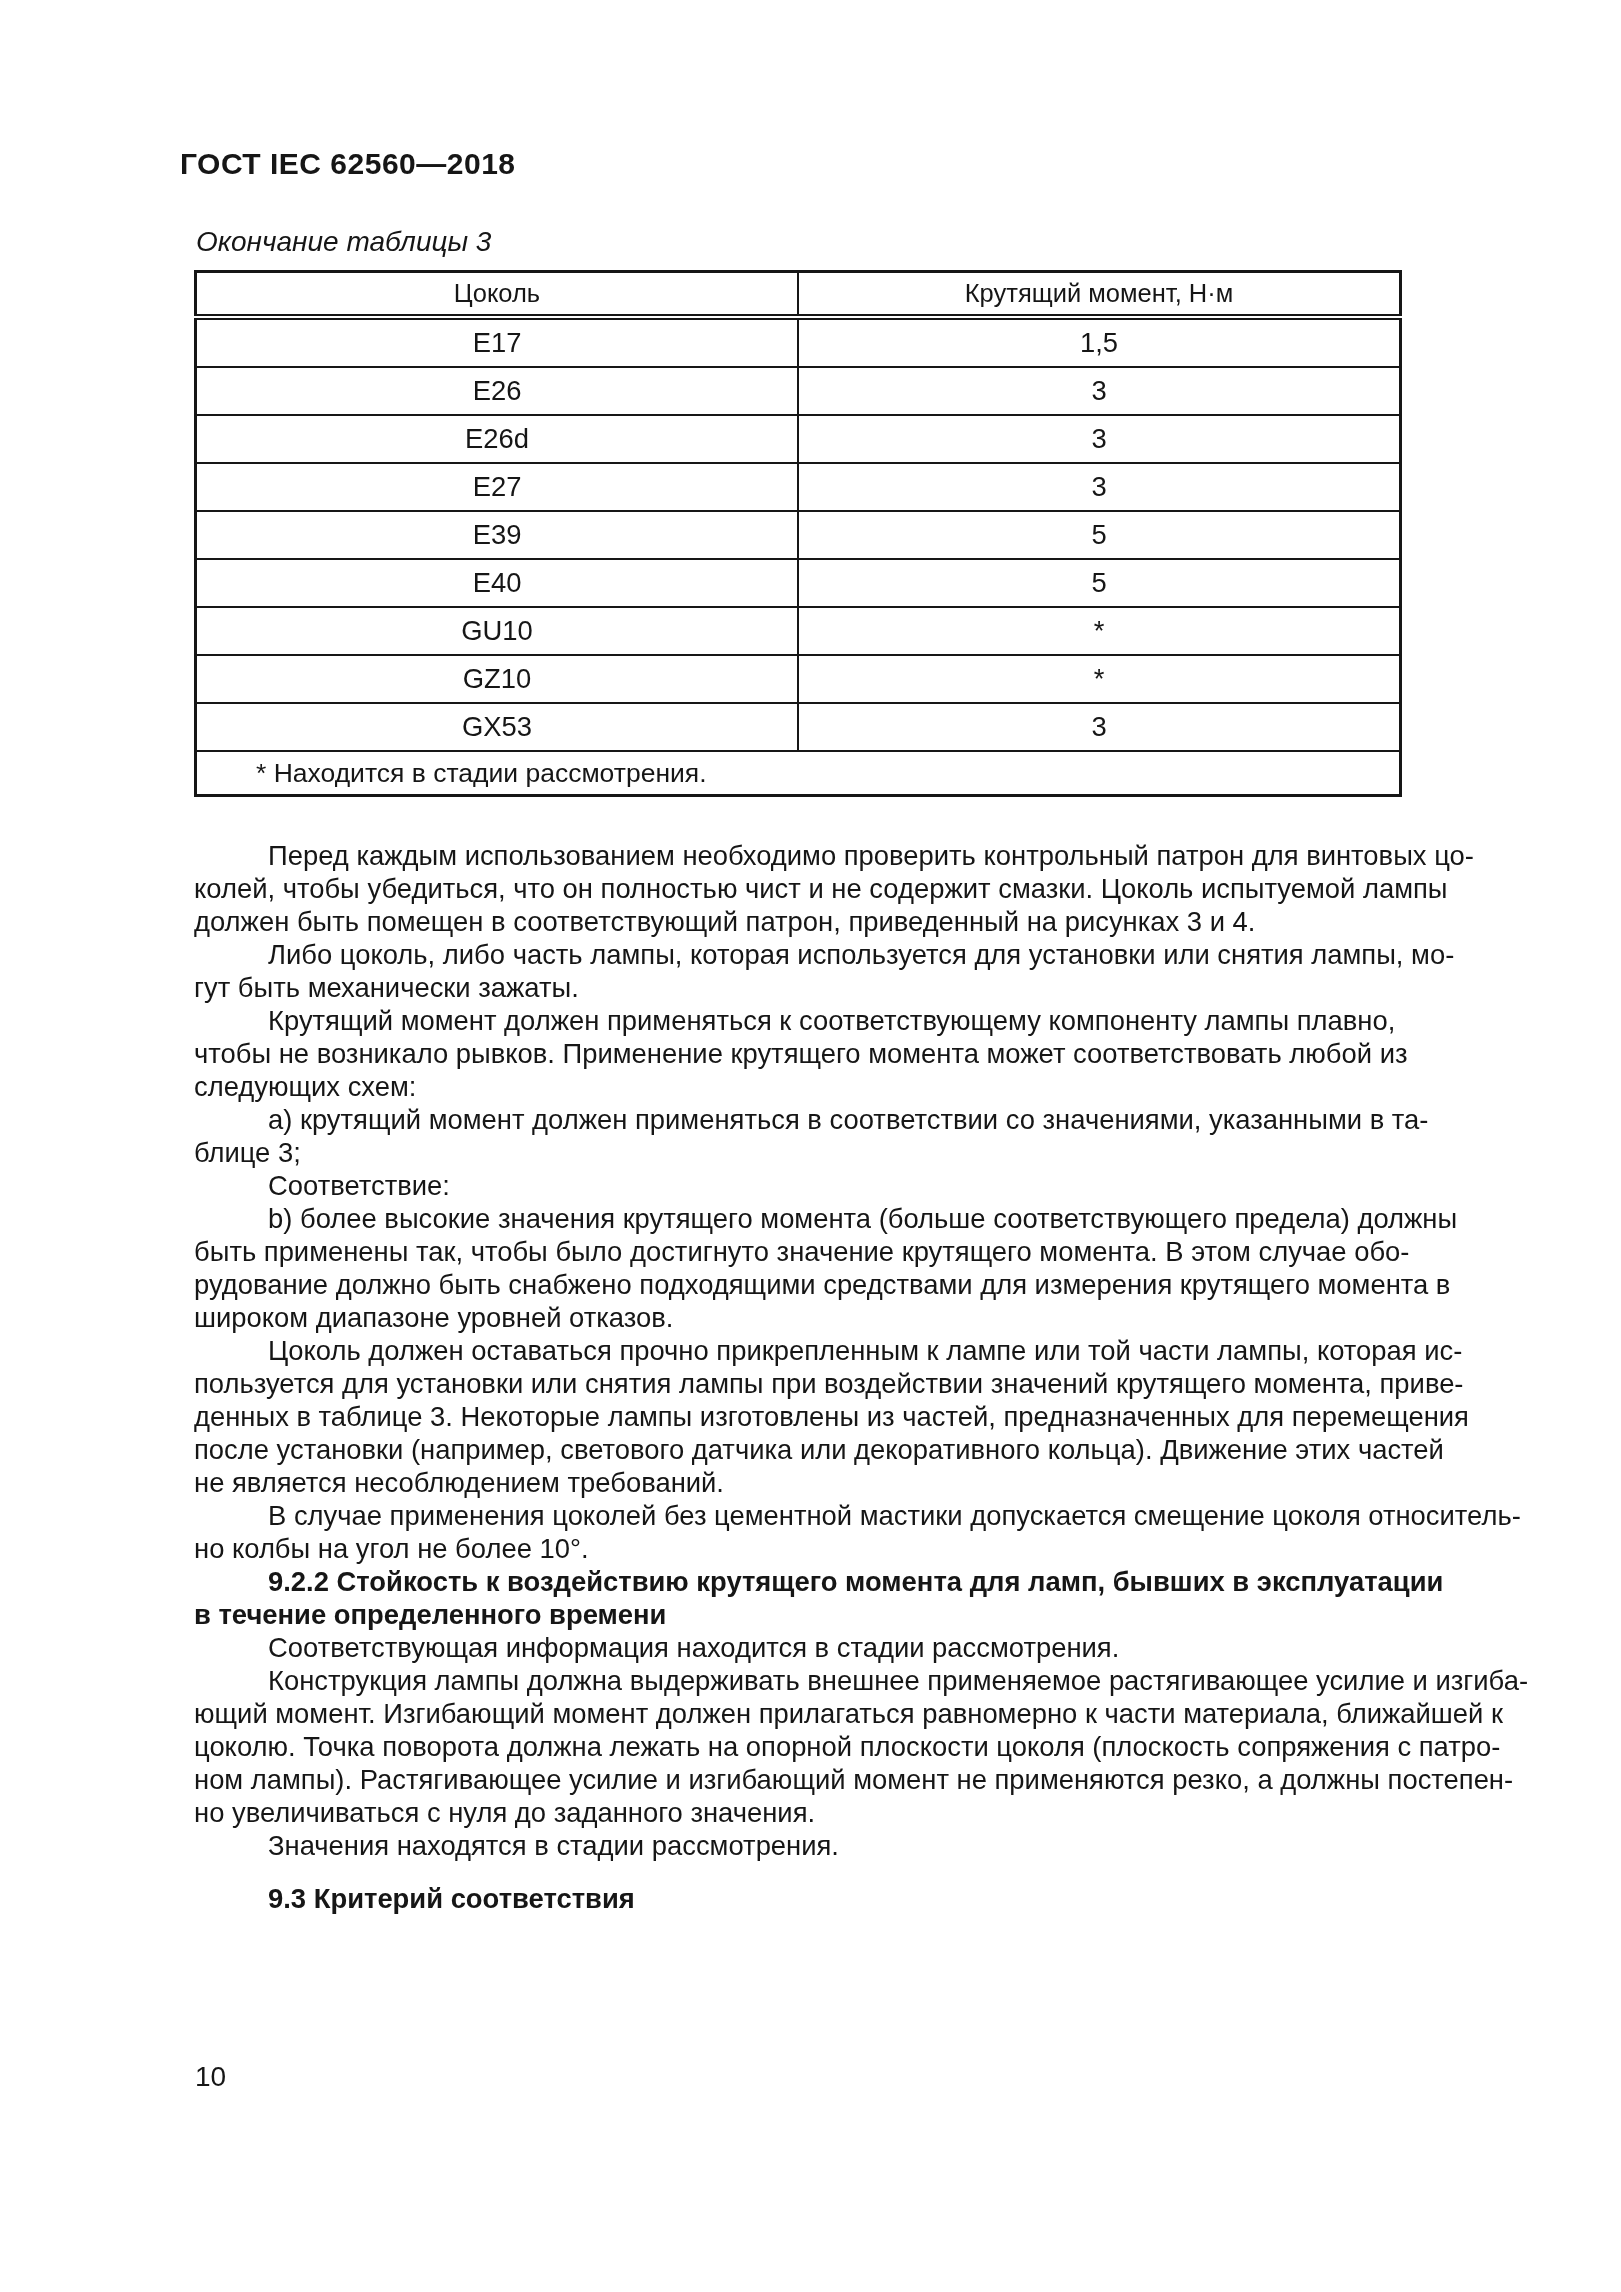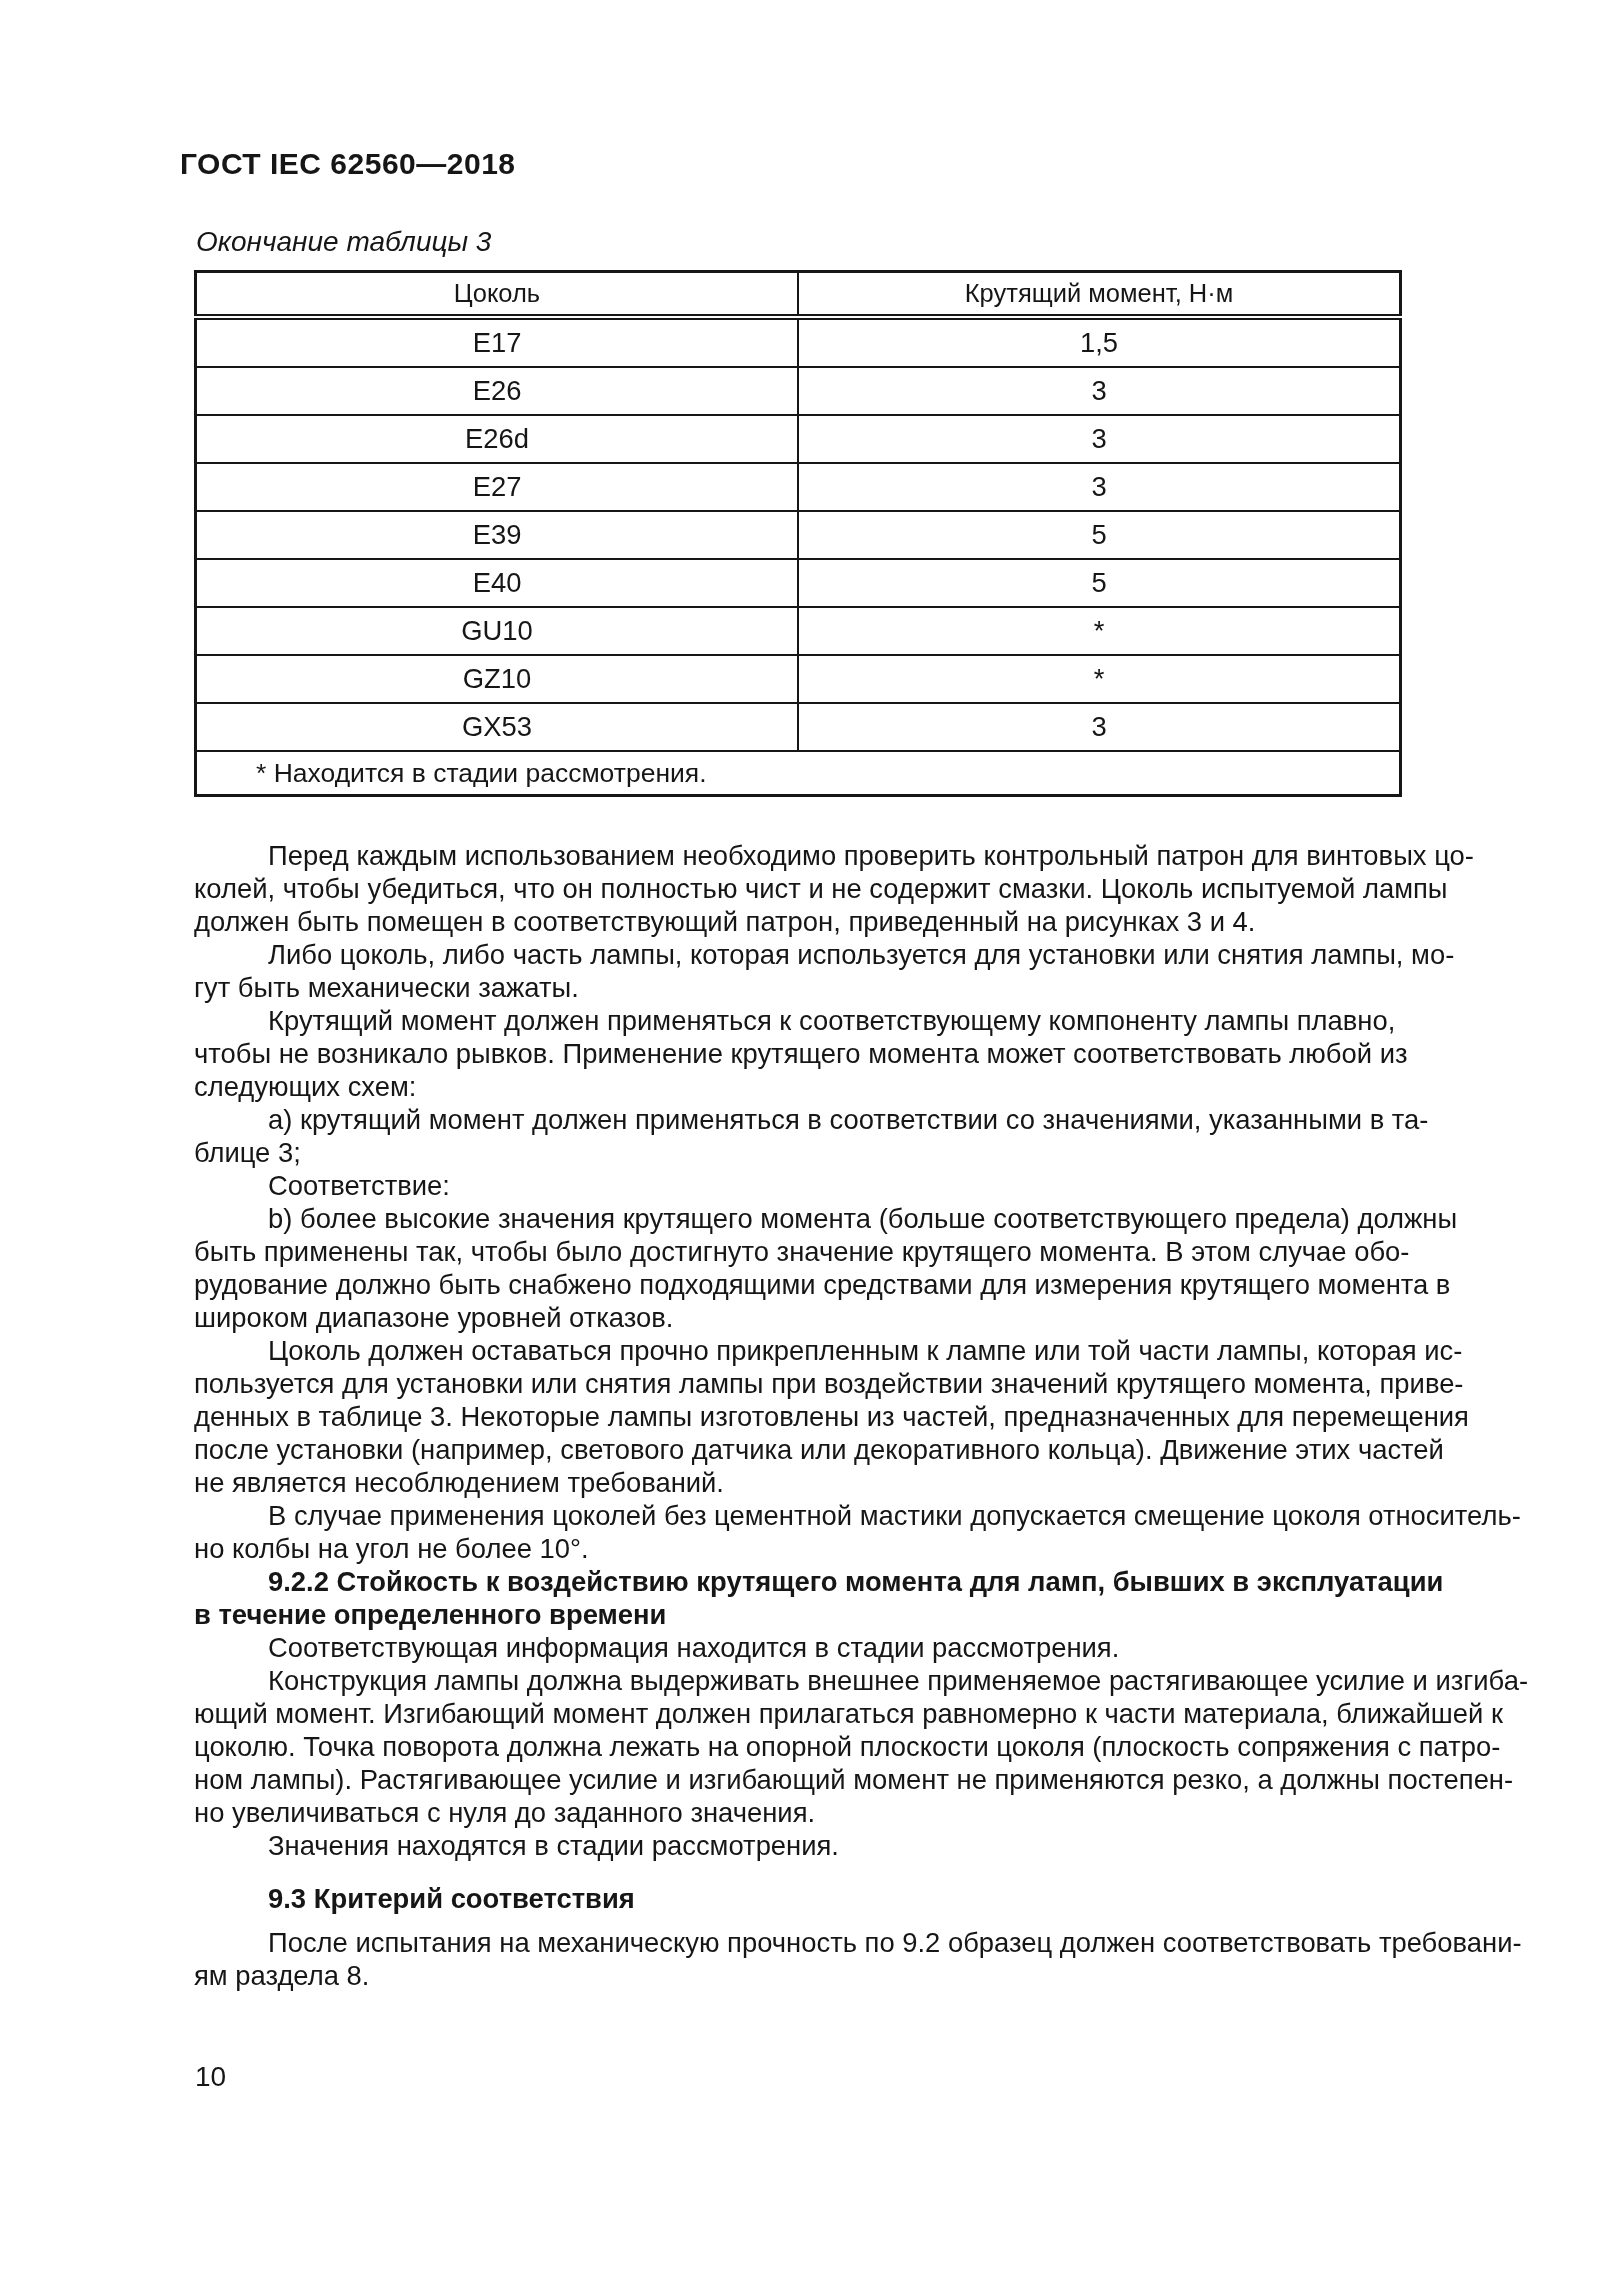--- a/index.html
+++ b/index.html
@@ -72,21 +72,21 @@
     font-size: 27.4px;
     line-height: 33px;
   }
   .body-text p {
     margin: 0;
     white-space: pre;
     text-indent: 74px;
   }
   .body-text p.it { }
   .body-text p.bd { font-weight: bold; }
-  .body-text p.spaced { margin-top: 19.6px; margin-bottom: 11px; }
+  .body-text p.spaced { margin-top: 19.6px; margin-bottom: 3px; }
   .page-number {
     position: absolute;
     top: 2061px;
     left: 195px;
     font-size: 28px;
   }
 </style>
 </head>
 <body>
 
@@ -172,20 +172,18 @@
     <p class="bd">9.2.2 Стойкость к воздействию крутящего момента для ламп, бывших в эксплуатации
 в течение определенного времени</p>
     <p>Соответствующая информация находится в стадии рассмотрения.</p>
     <p>Конструкция лампы должна выдерживать внешнее применяемое растягивающее усилие и изгиба-
 ющий момент. Изгибающий момент должен прилагаться равномерно к части материала, ближайшей к
 цоколю. Точка поворота должна лежать на опорной плоскости цоколя (плоскость сопряжения с патро-
 ном лампы). Растягивающее усилие и изгибающий момент не применяются резко, а должны постепен-
 но увеличиваться с нуля до заданного значения.</p>
     <p>Значения находятся в стадии рассмотрения.</p>
     <p class="bd spaced">9.3 Критерий соответствия</p>
-    <p>После испытания на механическую прочность по 9.2 образец должен соответствовать требовани-
-ям раздела 8.</p>
   </div>
 
   <div class="page-number">10</div>
 
 </div>
 
 
 </body></html>

